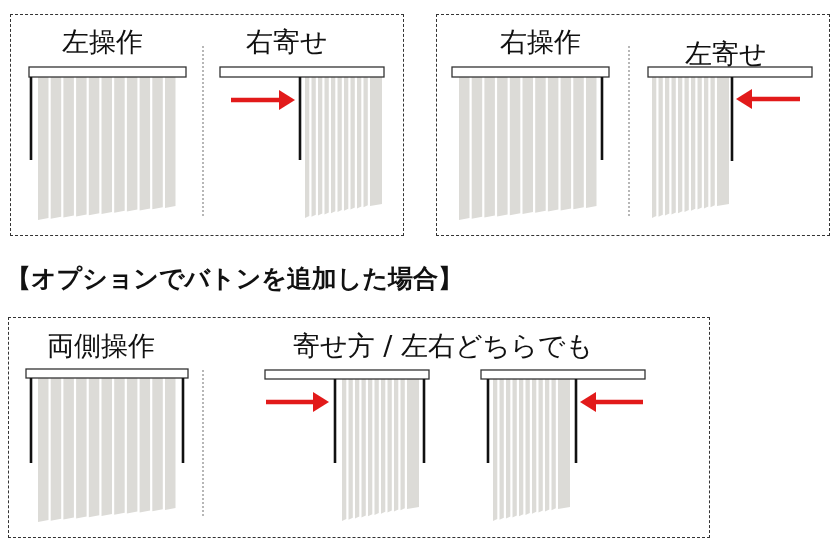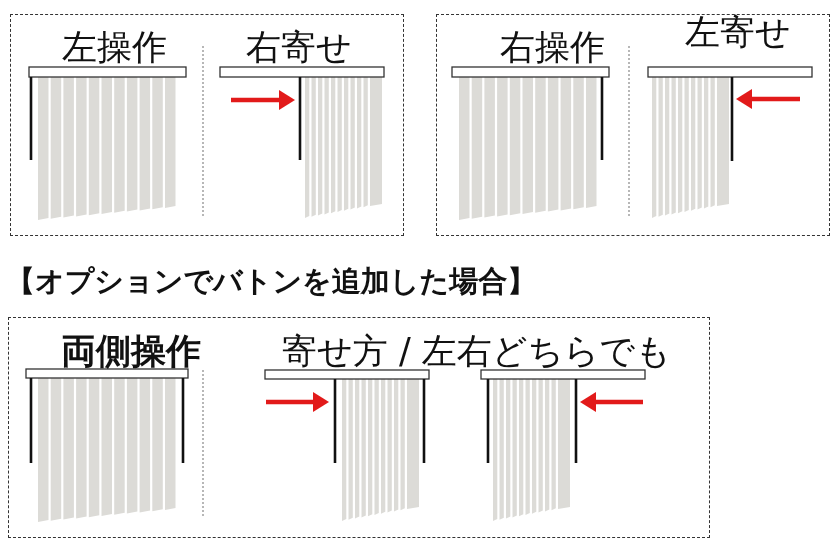--- a/index.html
+++ b/index.html
@@ -1,21 +1,21 @@
 <!DOCTYPE html>
 <html><head>
 <meta charset="utf-8">
 <style>
   html, body { margin: 0; padding: 0; background: #ffffff; }
   body { width: 840px; height: 556px; position: relative; overflow: hidden;
          font-family: "DejaVu Sans", sans-serif; color: #111; }
   .panel { position: absolute; border: 1px dashed #333; box-sizing: border-box; }
-  .label { position: absolute; font-size: 35px; white-space: nowrap; color: #111;
+  .label { position: absolute; font-size: 27px; white-space: nowrap; color: #111;
            font-family: "DejaVu Sans", sans-serif; letter-spacing: 0px; }
-  .heading { position: absolute; left: 6px; top: 262px; font-size: 29px; font-weight: bold;
+  .heading { position: absolute; left: 6px; top: 262px; font-size: 25px; font-weight: bold;
              white-space: nowrap; color: #111; font-family: "DejaVu Sans", sans-serif; }
   svg.art { position: absolute; left: 0; top: 0; }
 </style>
 </head>
 <body>
 
 <div id="panels">
     <div class="panel" style="left: 10px; top: 14px; width: 394px; height: 222px;"></div>
     <div class="panel" style="left: 436px; top: 14px; width: 394px; height: 222px;"></div>
     <div class="panel" style="left: 8px; top: 317px; width: 702px; height: 221px;"></div>
@@ -128,16 +128,16 @@
     <line x1="488" y1="379" x2="488" y2="463" stroke="#111111" stroke-width="2.6"></line>
     <line x1="576" y1="379" x2="576" y2="463" stroke="#111111" stroke-width="2.6"></line>
     <line x1="643" y1="402" x2="596" y2="402" stroke="#e21a1a" stroke-width="4.5"></line>
     <polygon points="580,402 596,392 596,412" fill="#e21a1a"></polygon>
   </svg>
 
 <div id="labels">
     <div class="label" style="left: 62px; top: 24px;">左操作</div>
     <div class="label" style="left: 246px; top: 24px;">右寄せ</div>
     <div class="label" style="left: 500px; top: 24px;">右操作</div>
-    <div class="label" style="left: 685px; top: 9px;">左寄せ</div>
-    <div class="label" style="left: 61px; top: 328px; font-weight: bold;">両側操作</div>
-    <div class="label" style="left: 282px; top: 328px;">寄せ方 / 左右どちらでも</div>
+    <div class="label" style="left: 685px; top: 36px;">左寄せ</div>
+    <div class="label" style="left: 47px; top: 328px;">両側操作</div>
+    <div class="label" style="left: 293px; top: 328px;">寄せ方 / 左右どちらでも</div>
   </div>
 
 </body></html>

